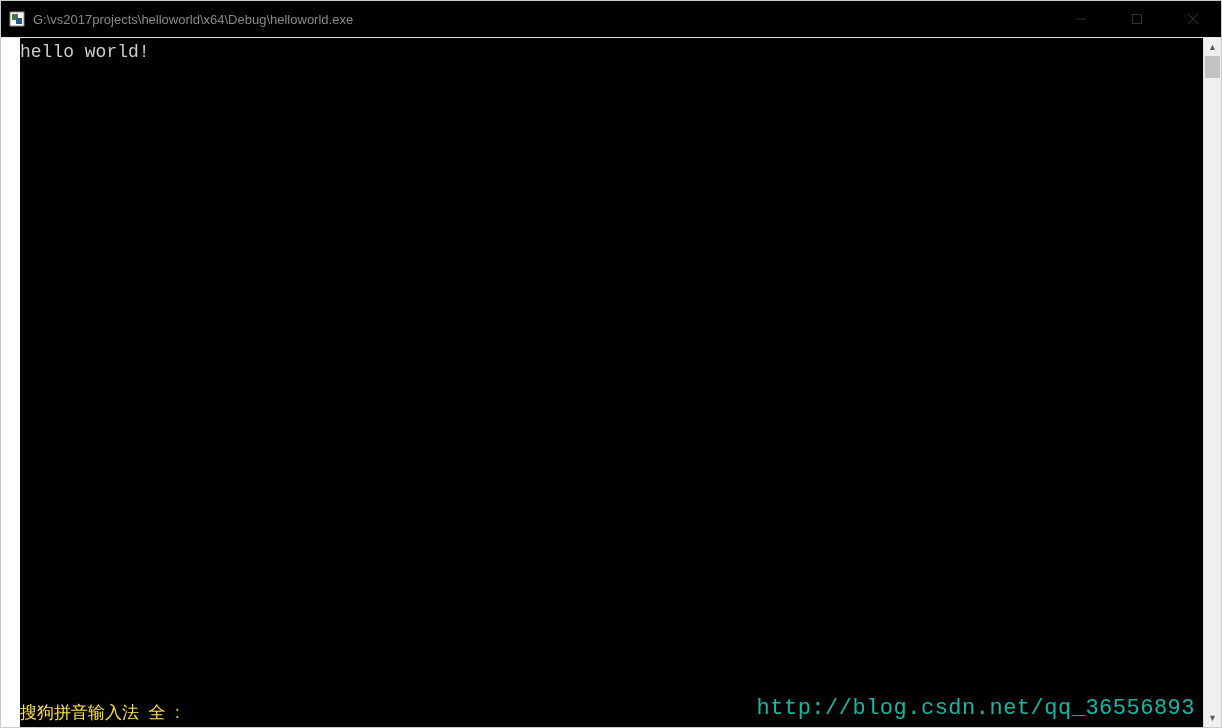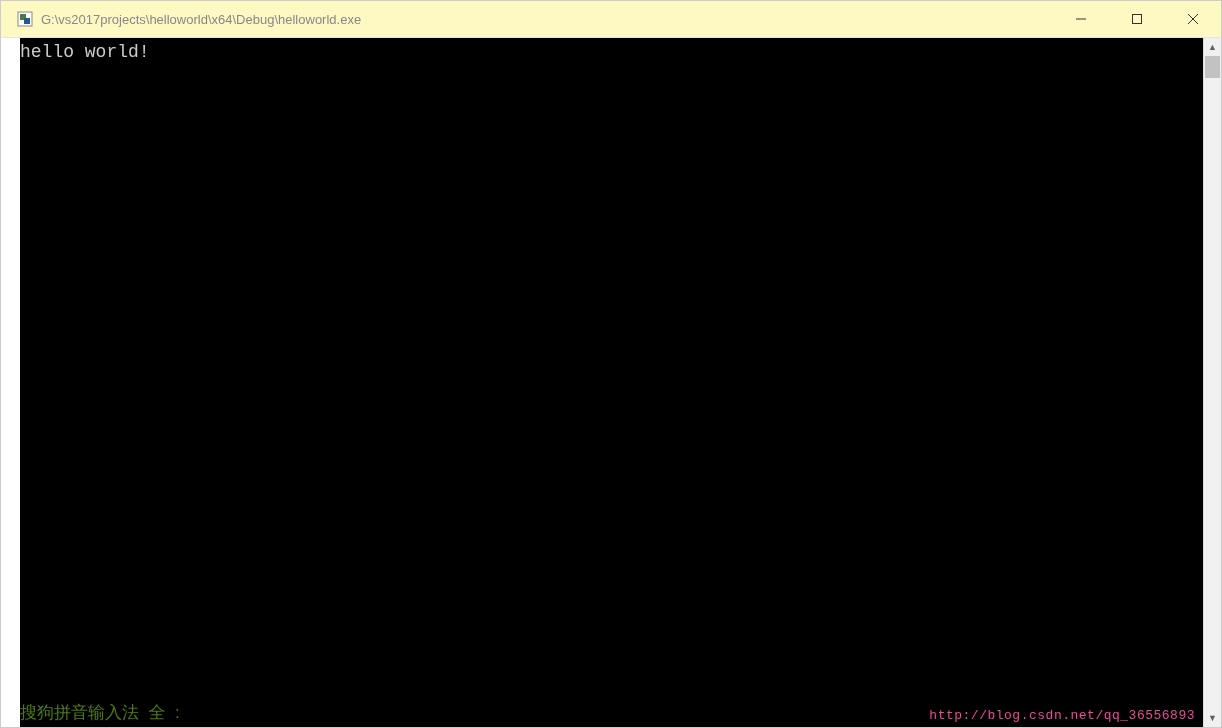--- a/index.html
+++ b/index.html
@@ -17,24 +17,24 @@
     }
     .window {
       width: 100%;
       height: 100%;
       display: flex;
       flex-direction: column;
       border: 1px solid #cccccc;
     }
     .titlebar {
       height: 37px;
-      background: #fef9c3;
+      background: #000000;
       display: flex;
       align-items: center;
-      padding-left: 16px;
+      padding-left: 8px;
       border-bottom: 1px solid #e5e5e5;
     }
     .app-icon {
       width: 16px;
       height: 16px;
       margin-right: 8px;
       display: inline-flex;
       align-items: center;
       justify-content: center;
     }
@@ -93,29 +93,29 @@
       position: absolute;
       top: 2px;
       left: 0;
     }
     .ime-status {
       position: absolute;
       bottom: 2px;
       left: 0;
       font-family: "Microsoft YaHei", SimSun, sans-serif;
       font-size: 17px;
-      color: #4d7c0f;
+      color: #fde047;
     }
     .watermark {
       position: absolute;
       bottom: 2px;
       right: 8px;
       font-family: Consolas, "Courier New", monospace;
-      font-size: 13px;
-      color: #ec4899;
+      font-size: 22px;
+      color: #14b8a6;
       letter-spacing: 0.5px;
     }
     .scrollbar {
       width: 18px;
       background: #f0f0f0;
       display: flex;
       flex-direction: column;
       border-left: 1px solid #dcdcdc;
     }
     .scroll-arrow {

